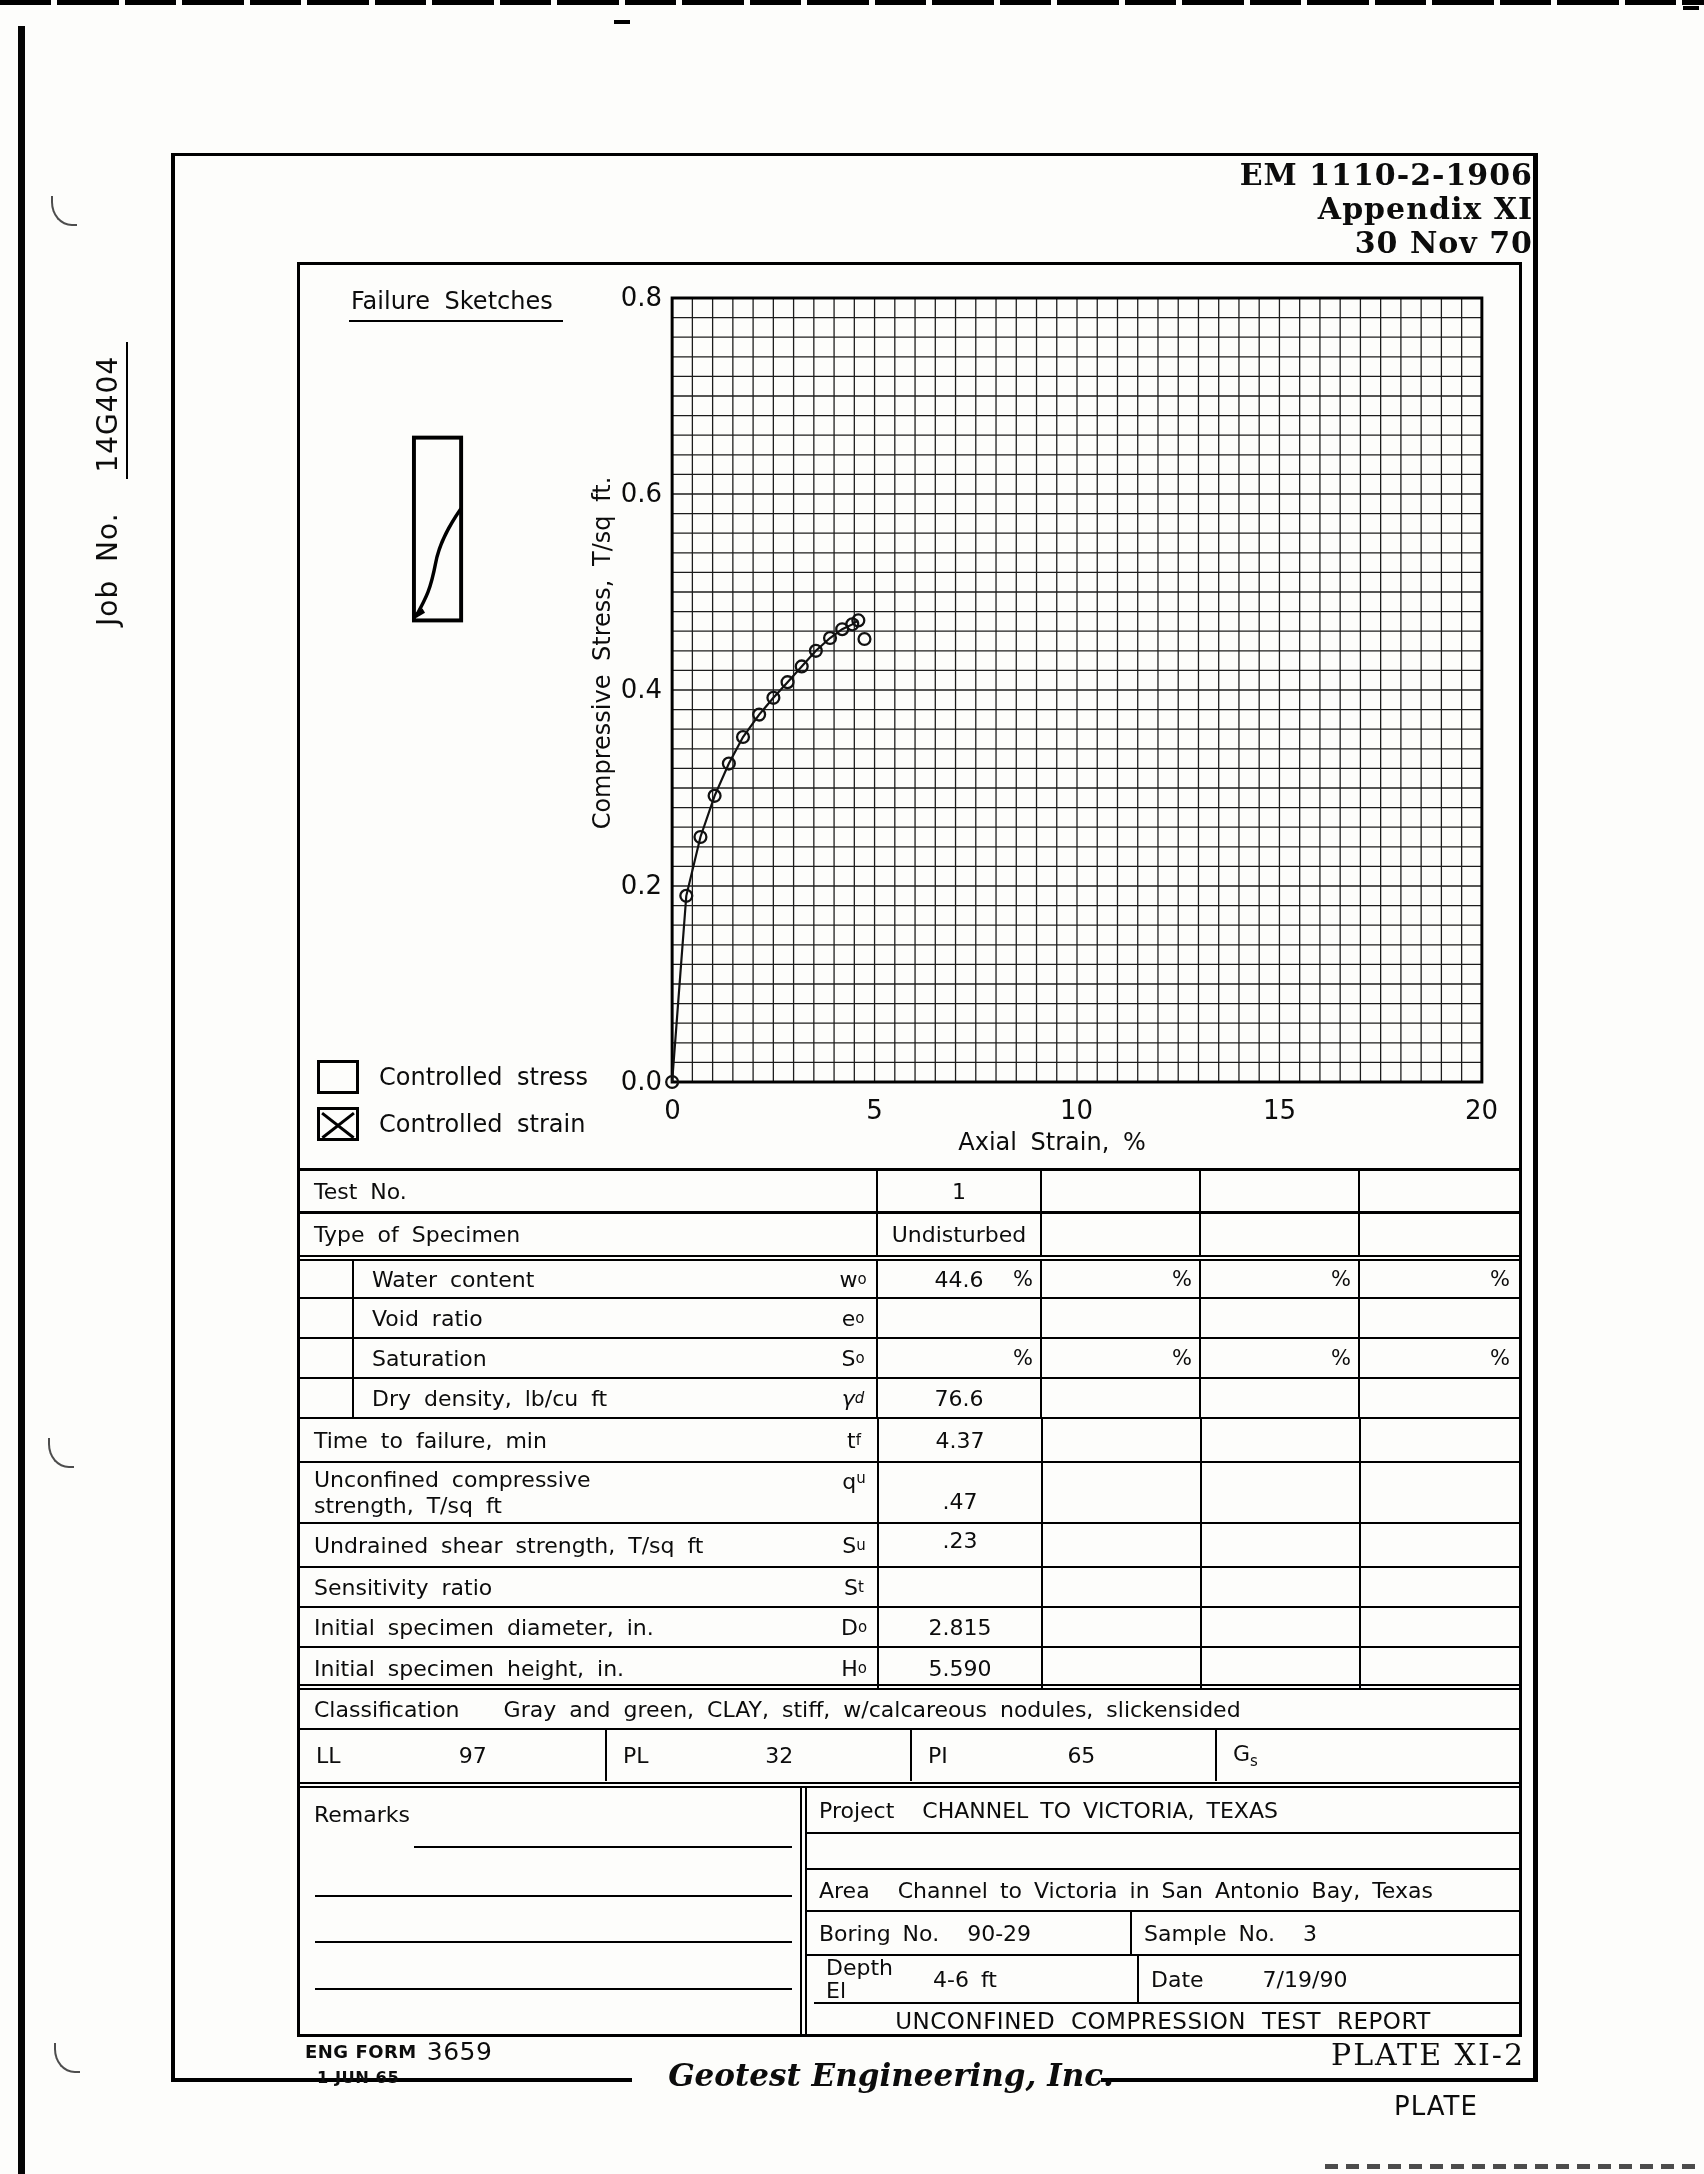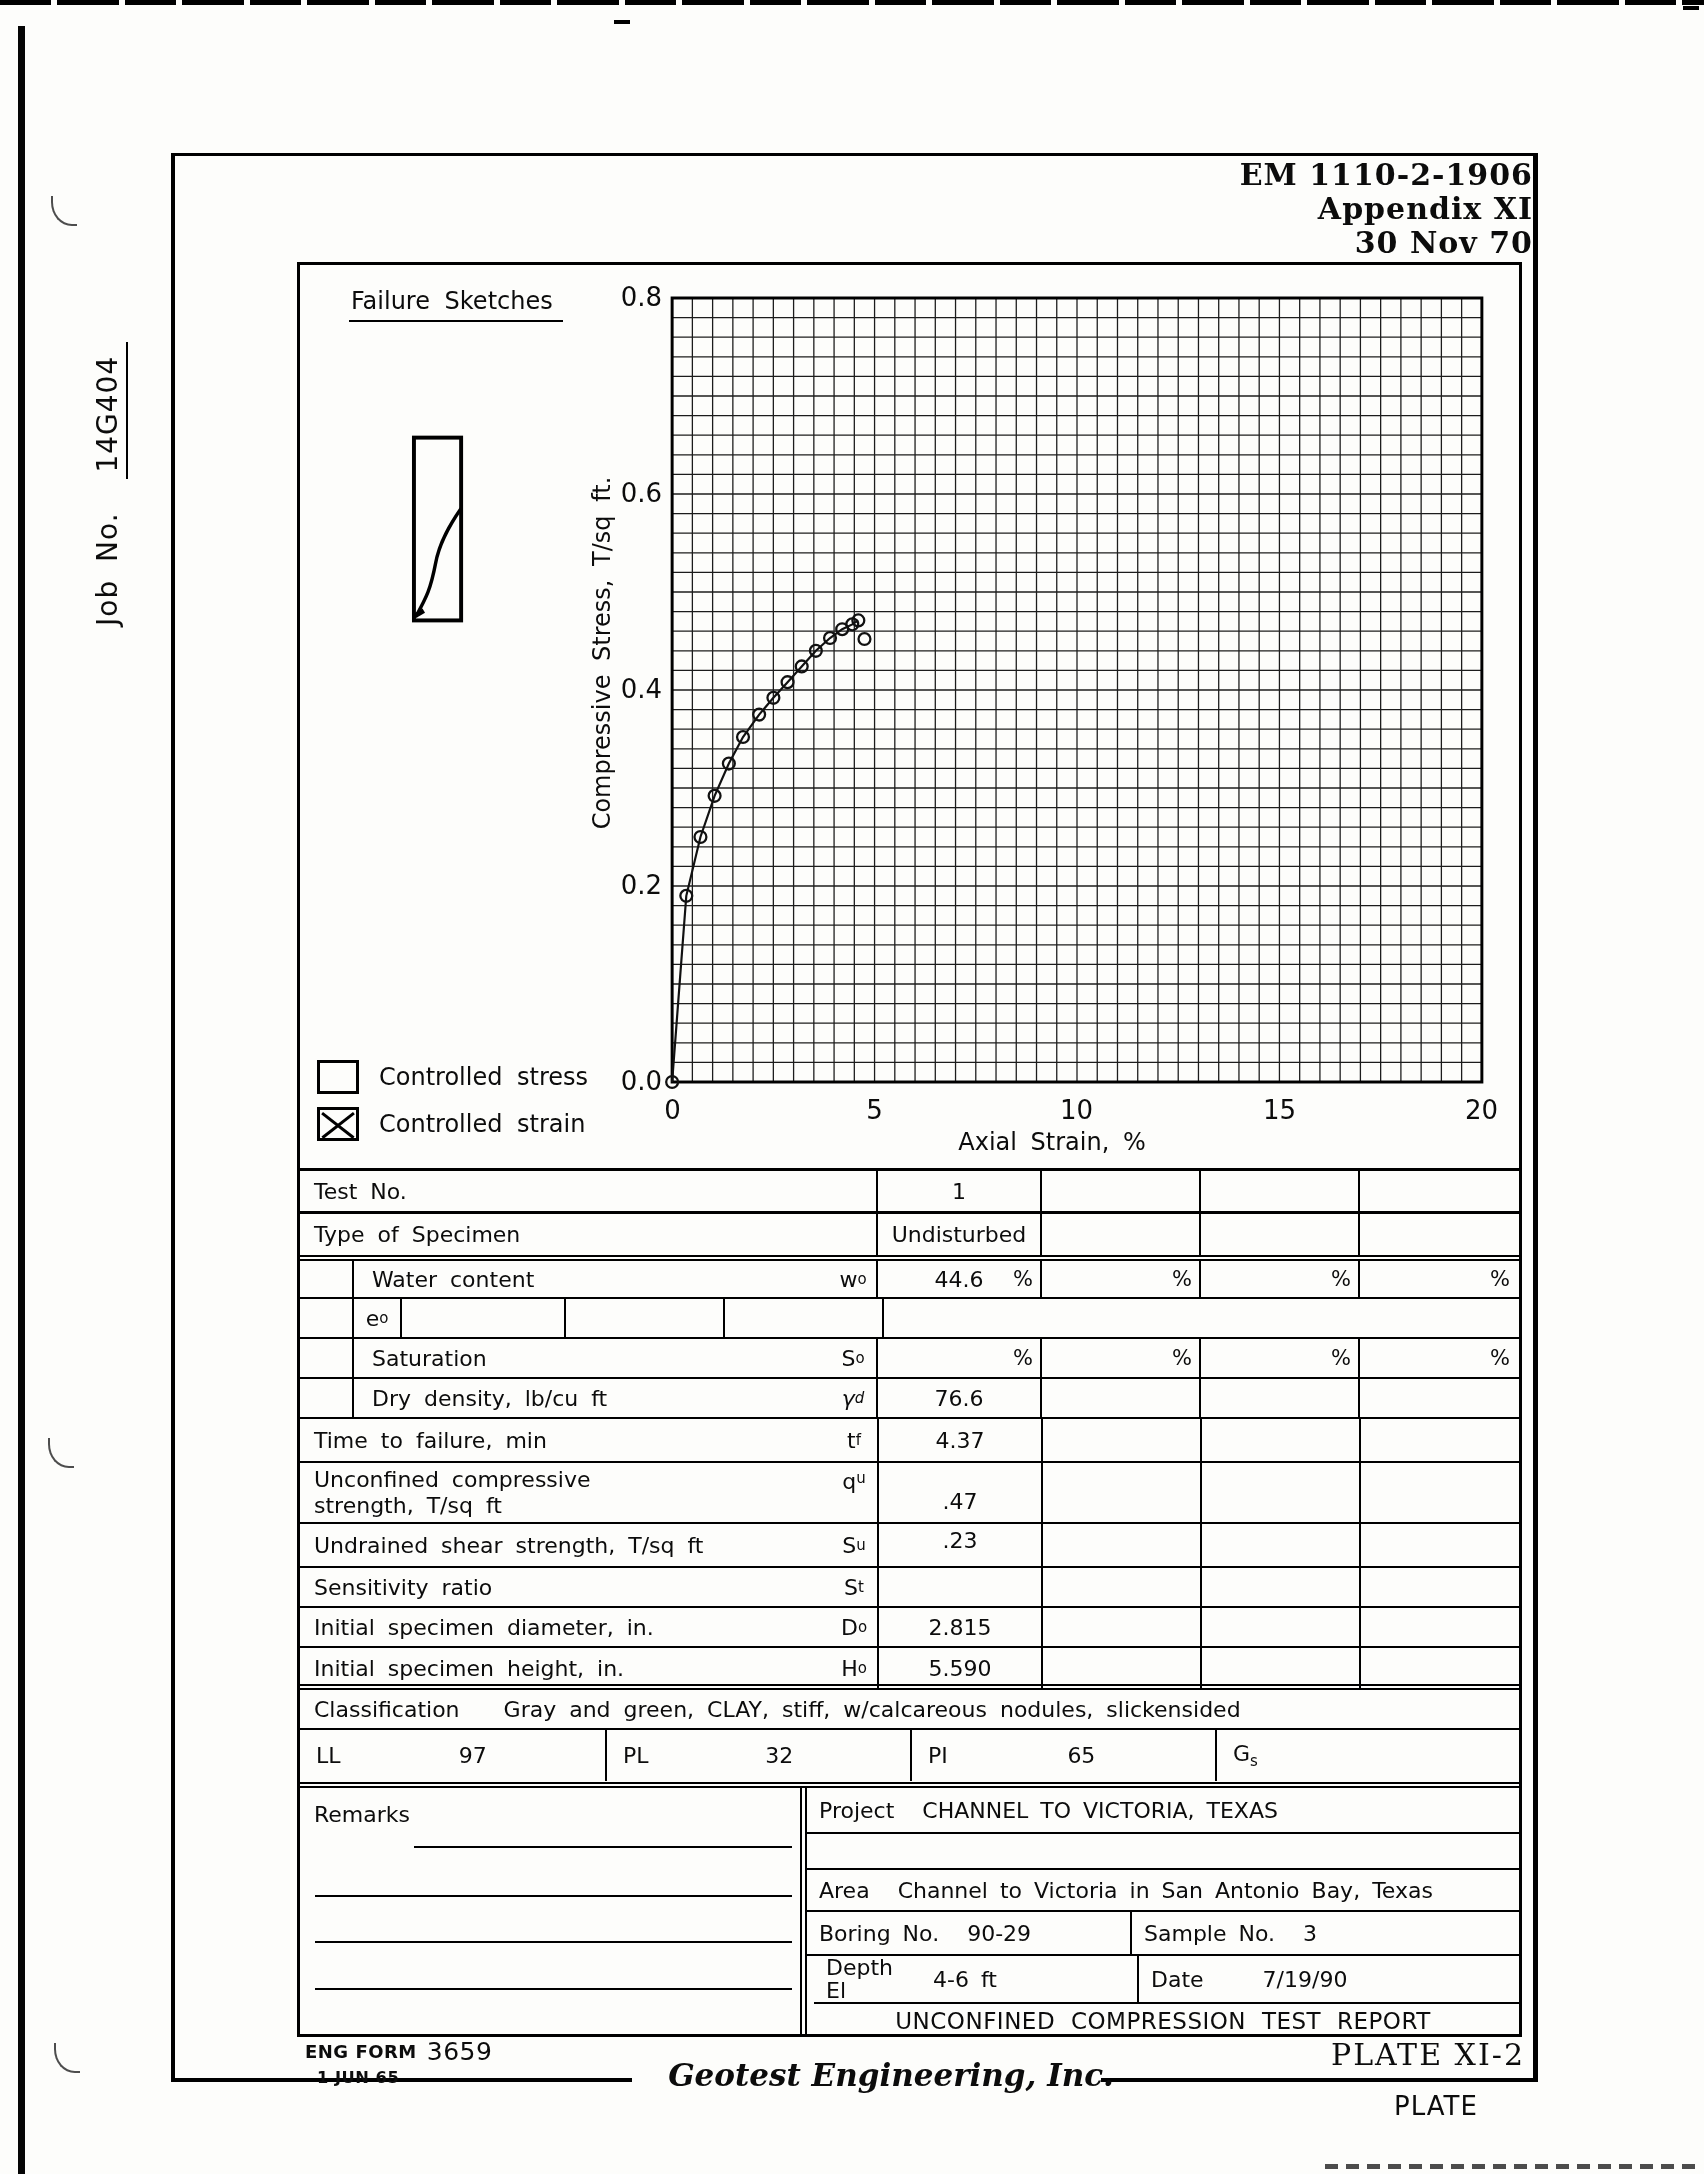--- a/index.html
+++ b/index.html
@@ -308,20 +308,21 @@
         <div class="cell c-val2">
             <span class="pct">%</span>
           </div>
         <div class="cell c-last">
             <span class="pct">%</span>
           </div>
       </div>
 
       <div class="trow" style="height:40px;">
         <div class="cell c-init"></div>
+        <div class="cell c-desc2">Void ratio</div>
         <div class="cell c-sym">
             <span>e</span>
             <sub>o</sub>
           </div>
         <div class="cell c-val"></div>
         <div class="cell c-val2"></div>
         <div class="cell c-val2"></div>
         <div class="cell c-last"></div>
       </div>
 

